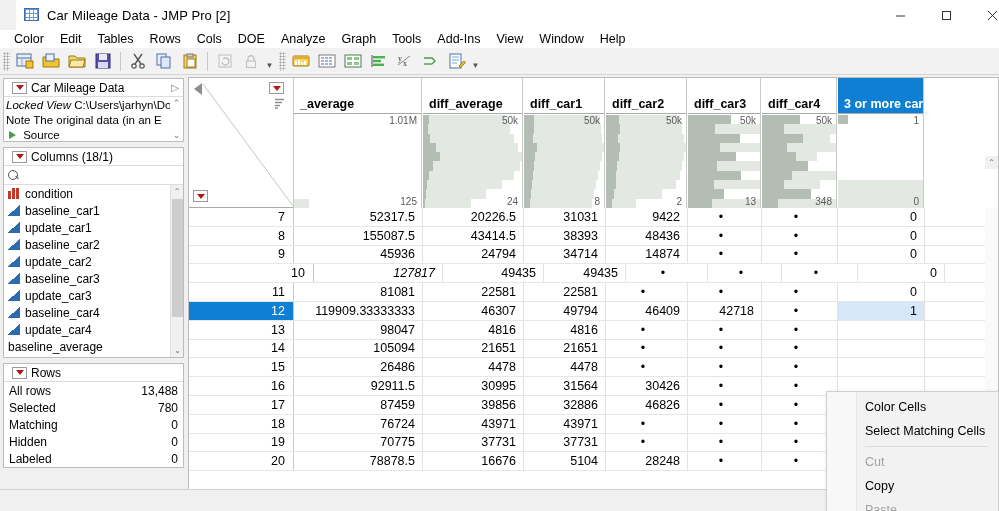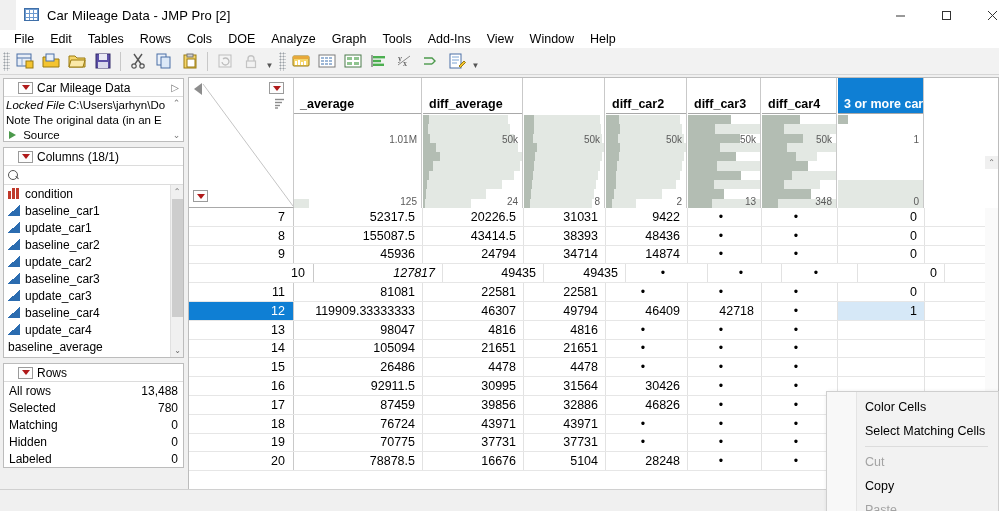--- a/index.html
+++ b/index.html
@@ -73,21 +73,21 @@
   
   .main { position: absolute; left: 0; top: 75px; width: 999px; height: 436px; background: #f0f0f0; }
 
   
   .leftpanel {
     position: absolute; left: 0; top: 0; width: 186px; height: 436px;
     background: #f0f0f0; padding: 3px 2px 0 3px;
   }
   .panel-box { background: #ffffff; border: 1px solid #bcbcbc; margin-bottom: 5px; }
   .panel-hdr {
-    height: 18px; display: flex; align-items: center; padding-left: 14px;
+    height: 18px; display: flex; align-items: center; padding-left: 8px;
     background: #ffffff; border-bottom: 1px solid #dcdcdc; font-size: 12px;
   }
   .redtri {
     width: 15px; height: 12px; margin-right: 4px; flex: none;
     border: 1px solid #9b9b9b; background: #fdfdfd;
     display: flex; align-items: center; justify-content: center;
   }
   .redtri:after {
     content: ""; width: 0; height: 0; border-left: 4px solid transparent;
     border-right: 4px solid transparent; border-top: 5px solid #b01a1a;
@@ -167,21 +167,21 @@
   .colhdr.sel .colhdr-name { background: #0f7fd4; color: #fff; }
   .colhdr-name {
     height: 36px; display: flex; align-items: flex-end; padding: 0 6px 2px 6px;
     font-size: 12.5px; font-weight: bold; white-space: nowrap; overflow: hidden;
     border-bottom: 1px solid #a9a9a9;
   }
   .hist { position: absolute; left: 0; top: 37px; right: 0; bottom: 0; background: #ffffff; overflow: hidden; }
   .hist-row { position: relative; width: 100%; }
   .hist-bar { position: absolute; left: 0; top: 0; height: 100%; background: #e3e8e3; }
   .hist-bar.dark { background: #b3bdb3; }
-  .hist-lbl-top { position: absolute; right: 4px; top: 19px; font-size: 10px; color: #5a5a5a; }
+  .hist-lbl-top { position: absolute; right: 4px; top: 0; font-size: 10px; color: #5a5a5a; }
   .hist-lbl-bot { position: absolute; right: 4px; bottom: 1px; font-size: 10px; color: #5a5a5a; }
 
   .gridbody { position: absolute; left: 0; top: 130px; right: 0; bottom: 0; overflow: hidden; }
   .grid-row { display: flex; height: 18.8px; border-bottom: 1px solid #e6e6e6; }
   .cell {
     border-right: 1px solid #e2e2e2; display: flex; align-items: center; justify-content: flex-end;
     padding-right: 7px; font-size: 12.5px; overflow: hidden; white-space: nowrap; background: #fff;
   }
   .cell.rownum { justify-content: flex-end; padding-right: 8px; background: #fff; border-right: 1px solid #c9c9c9; }
   .grid-row.selected .cell.rownum { background: #0f7fd4; color: #fff; }
@@ -257,21 +257,21 @@
       <div class="win-btn">
         <svg width="11" height="11" viewBox="0 0 11 11">
             <line x1="1" y1="1" x2="10" y2="10" stroke="#333" stroke-width="1"></line>
             <line x1="10" y1="1" x2="1" y2="10" stroke="#333" stroke-width="1"></line>
           </svg>
       </div>
     </div>
   </div>
 
   <div class="menubar" id="menubar">
-      <div class="menu-item">File</div>
+      <div class="menu-item">Color</div>
       <div class="menu-item">Edit</div>
       <div class="menu-item">Tables</div>
       <div class="menu-item">Rows</div>
       <div class="menu-item">Cols</div>
       <div class="menu-item">DOE</div>
       <div class="menu-item">Analyze</div>
       <div class="menu-item">Graph</div>
       <div class="menu-item">Tools</div>
       <div class="menu-item">Add-Ins</div>
       <div class="menu-item">View</div>
@@ -430,21 +430,21 @@
     <div class="leftpanel">
 
       <div class="panel-box">
         <div class="panel-hdr">
           <span class="redtri"></span>
           <span class="panel-hdr-title">Car Mileage Data</span>
           <span class="panel-arrow-right">▷</span>
         </div>
         <div class="meta-rows">
           <div class="meta-line">
-            <span class="meta-key-i">Locked File</span>
+            <span class="meta-key-i">Locked View</span>
             <span>C:\Users\jarhyn\Do</span>
           </div>
           <div class="meta-line">
             <span>Note</span>
             <span>The original data (in an E</span>
           </div>
           <div class="meta-line">
             <span class="src-tri"></span>
             <span>Source</span>
           </div>
@@ -625,20 +625,21 @@
               </div>
               <div class="hist-row" style="height: 10%;">
                 <div class="hist-bar" style="width: 48%;"></div>
                 <div class="hist-bar dark" style="width: 2%;"></div>
               </div>
               <div class="hist-lbl-top">50k</div>
               <div class="hist-lbl-bot">24</div>
             </div>
           </div>
           <div class="colhdr" style="left: 230px; width: 81px;">
+            <div class="colhdr-name">diff_car1</div>
             <div class="hist">
               <div class="hist-row" style="height: 10%;">
                 <div class="hist-bar" style="width: 95%;"></div>
                 <div class="hist-bar dark" style="width: 12%;"></div>
               </div>
               <div class="hist-row" style="height: 10%;">
                 <div class="hist-bar" style="width: 96%;"></div>
                 <div class="hist-bar dark" style="width: 13%;"></div>
               </div>
               <div class="hist-row" style="height: 10%;">

